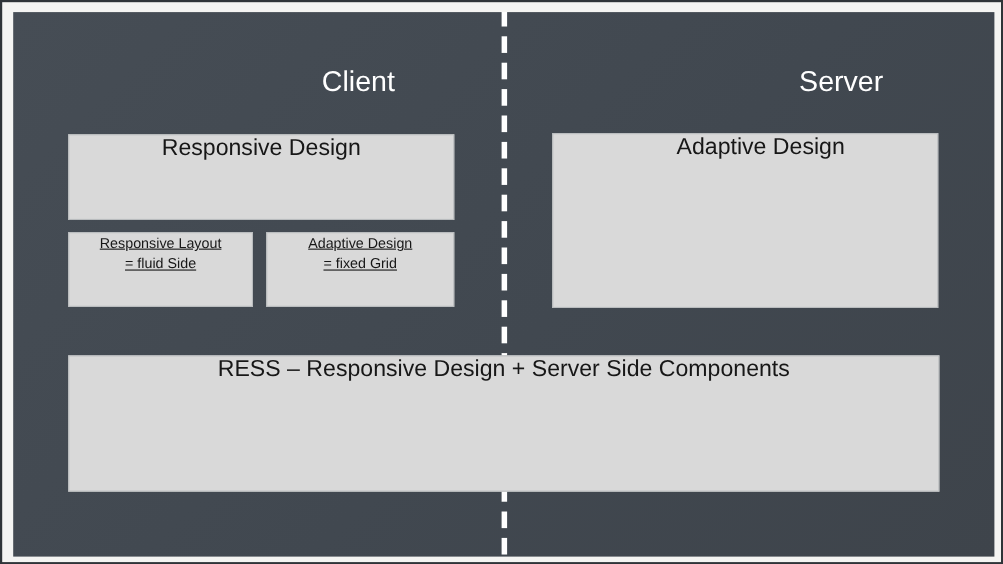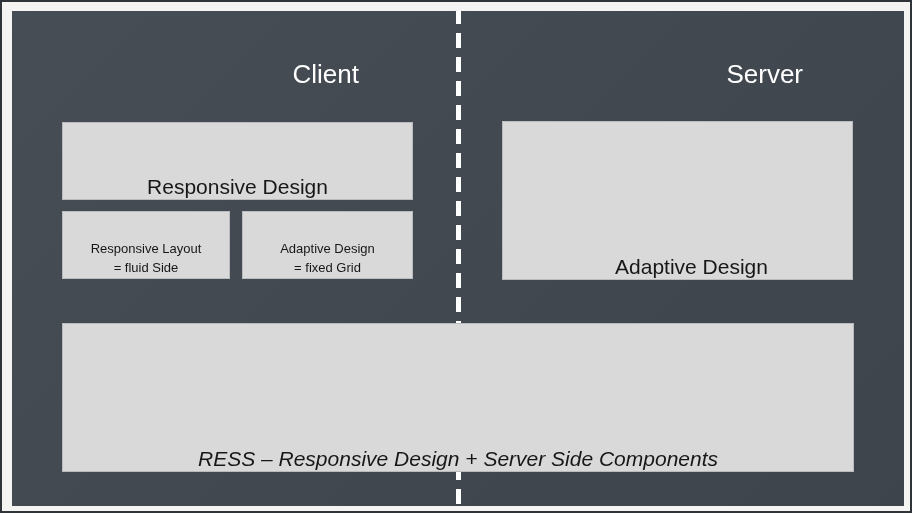--- a/index.html
+++ b/index.html
@@ -66,21 +66,21 @@
   .col-title.client { left: 127px; top: 50px; width: 220px; }
   .col-title.server { left: 571px; top: 50px; width: 220px; }
 
   
   .box {
     position: absolute;
     background: #d9d9d9;
     border: 1px solid #b9bcbe;
     box-sizing: border-box;
     display: flex;
-    align-items: flex-end;
+    align-items: flex-start;
     justify-content: center;
     color: #171717;
     text-align: center;
   }
 
   .box-responsive-design {
     left: 50px;  top: 111px;
     width: 351px; height: 78px;
     font-size: 21px;
   }
@@ -101,26 +101,25 @@
 
   .box-adaptive-design {
     left: 490px; top: 110px;
     width: 351px; height: 159px;
     font-size: 21px;
     padding-left: 28px;
   }
 
   .box-ress {
     left: 50px;  top: 312px;
-    width: 792px; height: 149px;
+    width: 792px; height: 124px;
     font-size: 21px;
-    font-style: italic;
   }
 
-  .box-line { display: block; }
+  .box-line { display: block; text-decoration: underline; }
 </style>
 </head>
 <body>
 
 <div class="slide-frame">
 
   <div class="diagram-panel">
 
     <div class="divider"></div>
 

